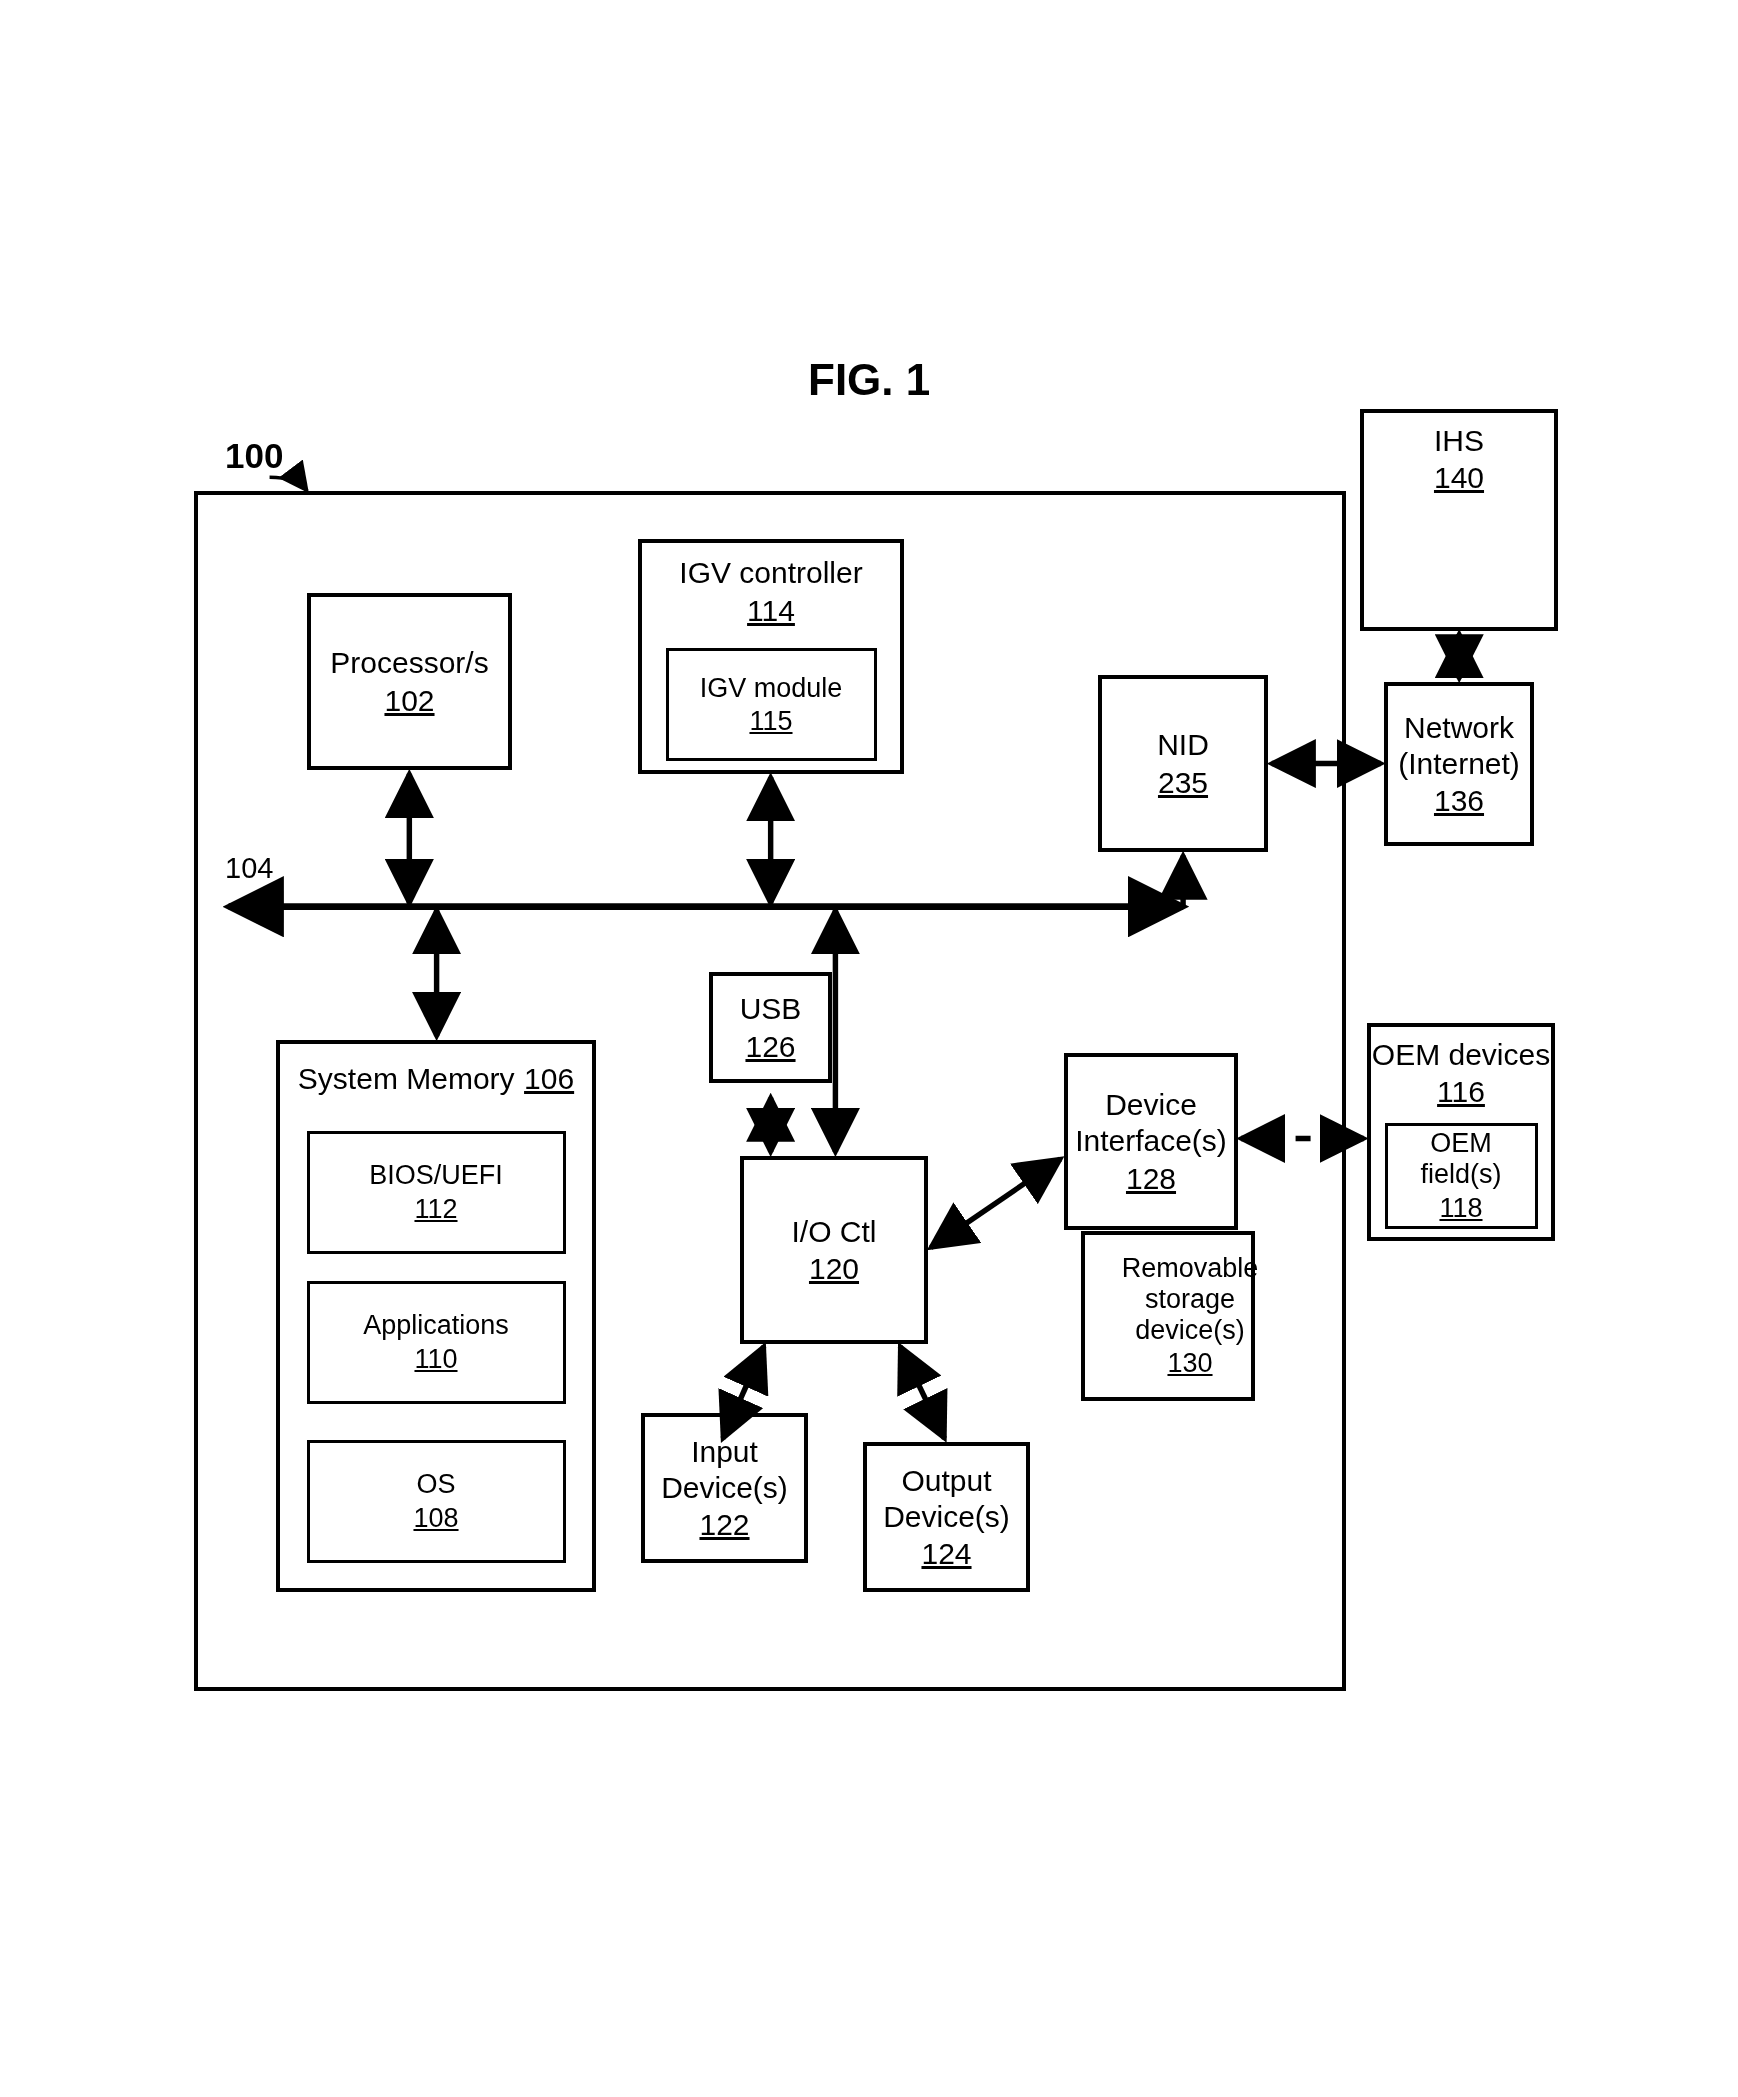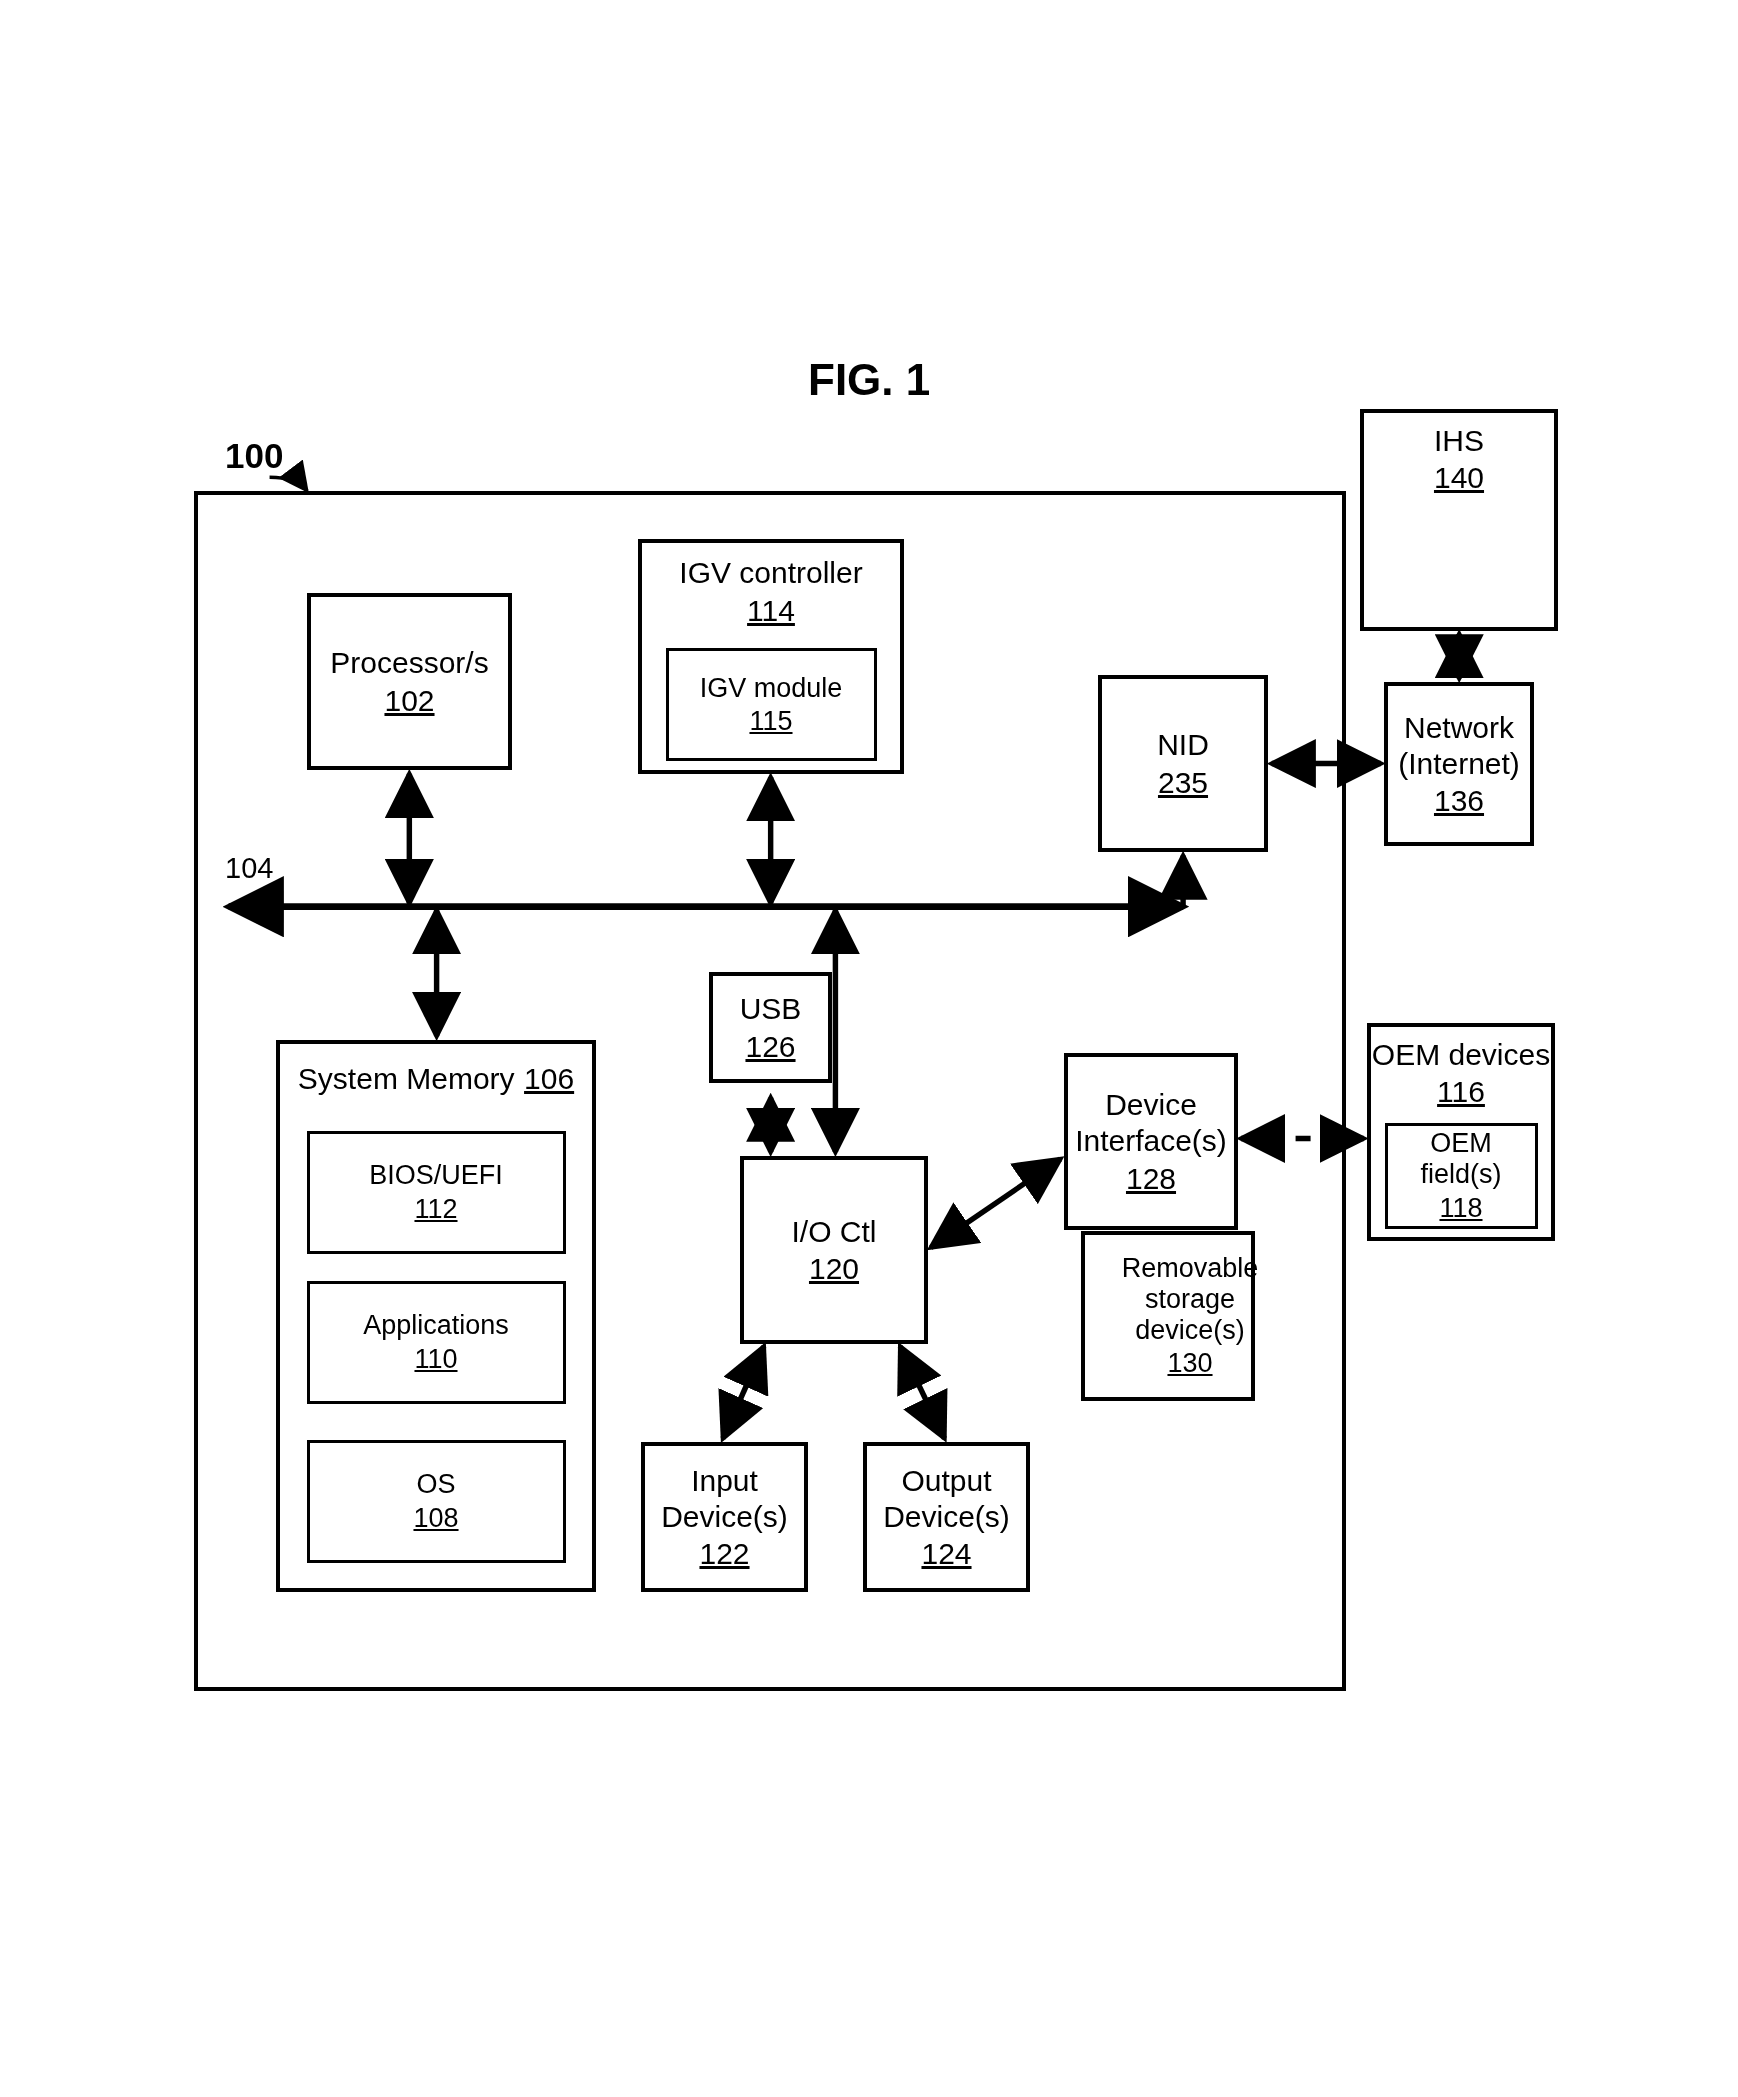--- a/index.html
+++ b/index.html
@@ -83,21 +83,21 @@
     <div class="box" style="left:709px; top:972px; width:123px; height:111px;">
       <div class="lbl">USB</div>
       <div class="num">126</div>
     </div>
 
     <div class="box" style="left:740px; top:1156px; width:188px; height:188px;">
       <div class="lbl">I/O Ctl</div>
       <div class="num">120</div>
     </div>
 
-    <div class="box" style="left:641px; top:1442px; width:167px; height:150px;">
+    <div class="box" style="left:641px; top:1413px; width:167px; height:150px;">
       <div class="lbl" style="white-space:pre-line">Input
 Device(s)</div>
       <div class="num">122</div>
     </div>
 
     <div class="box" style="left:863px; top:1442px; width:167px; height:150px;">
       <div class="lbl" style="white-space:pre-line">Output
 Device(s)</div>
       <div class="num">124</div>
     </div>

